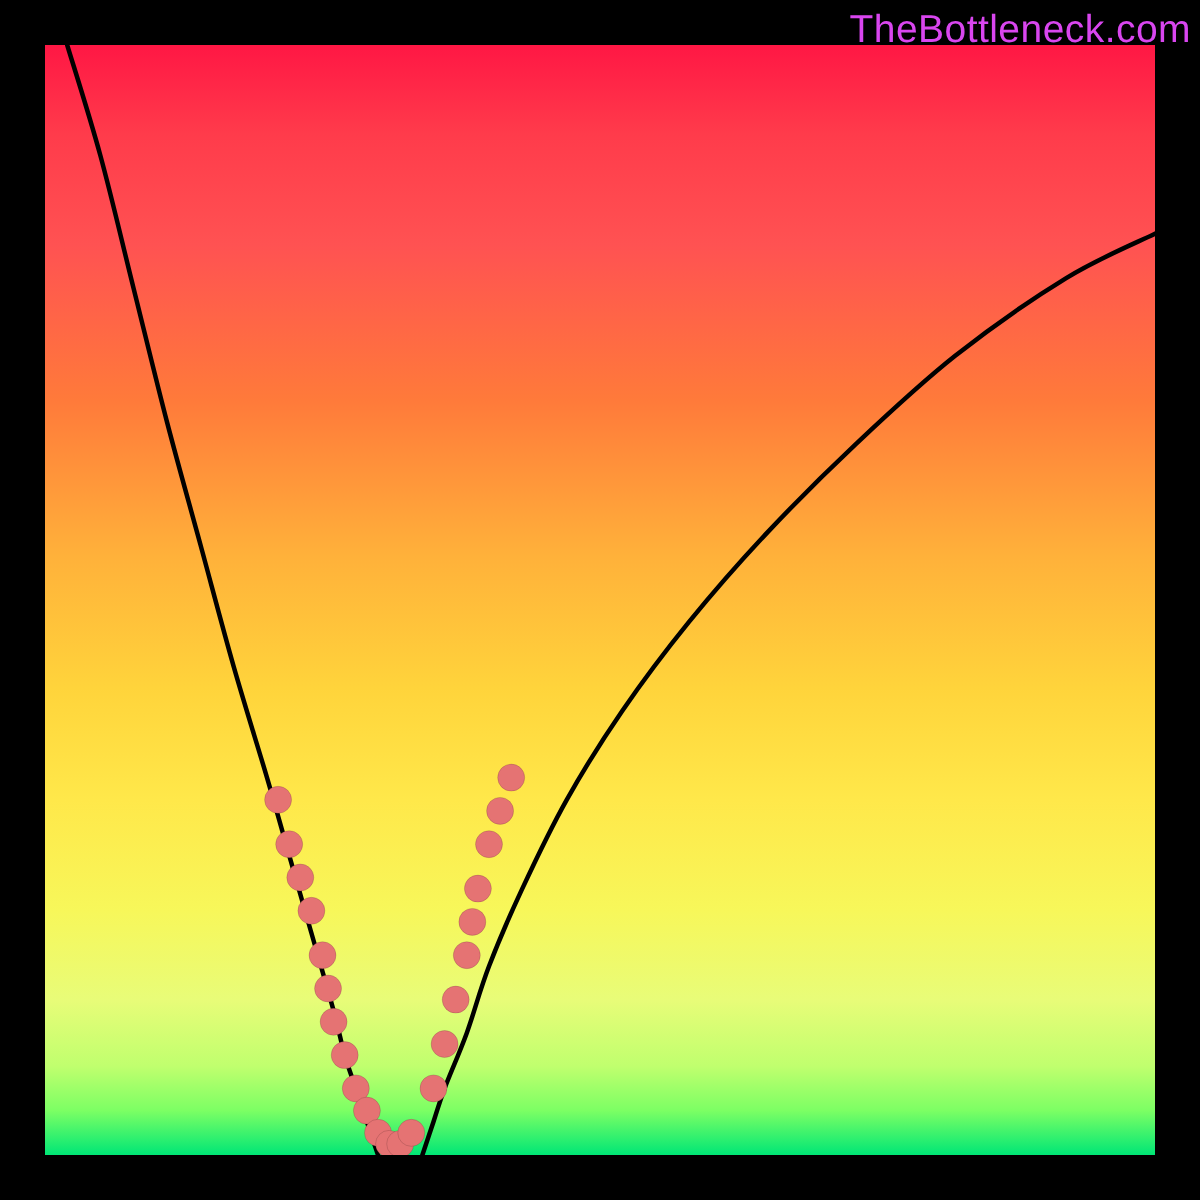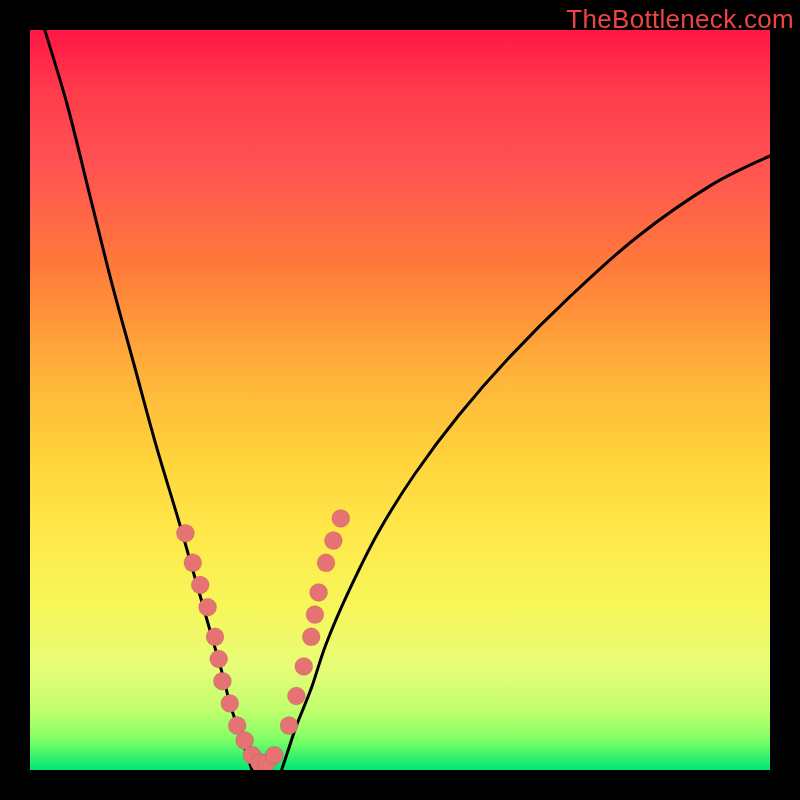--- a/index.html
+++ b/index.html
@@ -36,21 +36,21 @@
       #e8fc78 86%,
       #c0ff6e 92%,
       #7cff64 96%,
       #00e676 100%
     );
   }
   .watermark {
     position: absolute;
     right: 6px;
     top: 4px;
-    color: #ef4444;
+    color: #d946ef;
     font-size: 26px;
     font-weight: 500;
     letter-spacing: 0.3px;
     user-select: none;
   }
   svg.curves {
     position: absolute;
     inset: 0;
     width: 100%;
     height: 100%;

